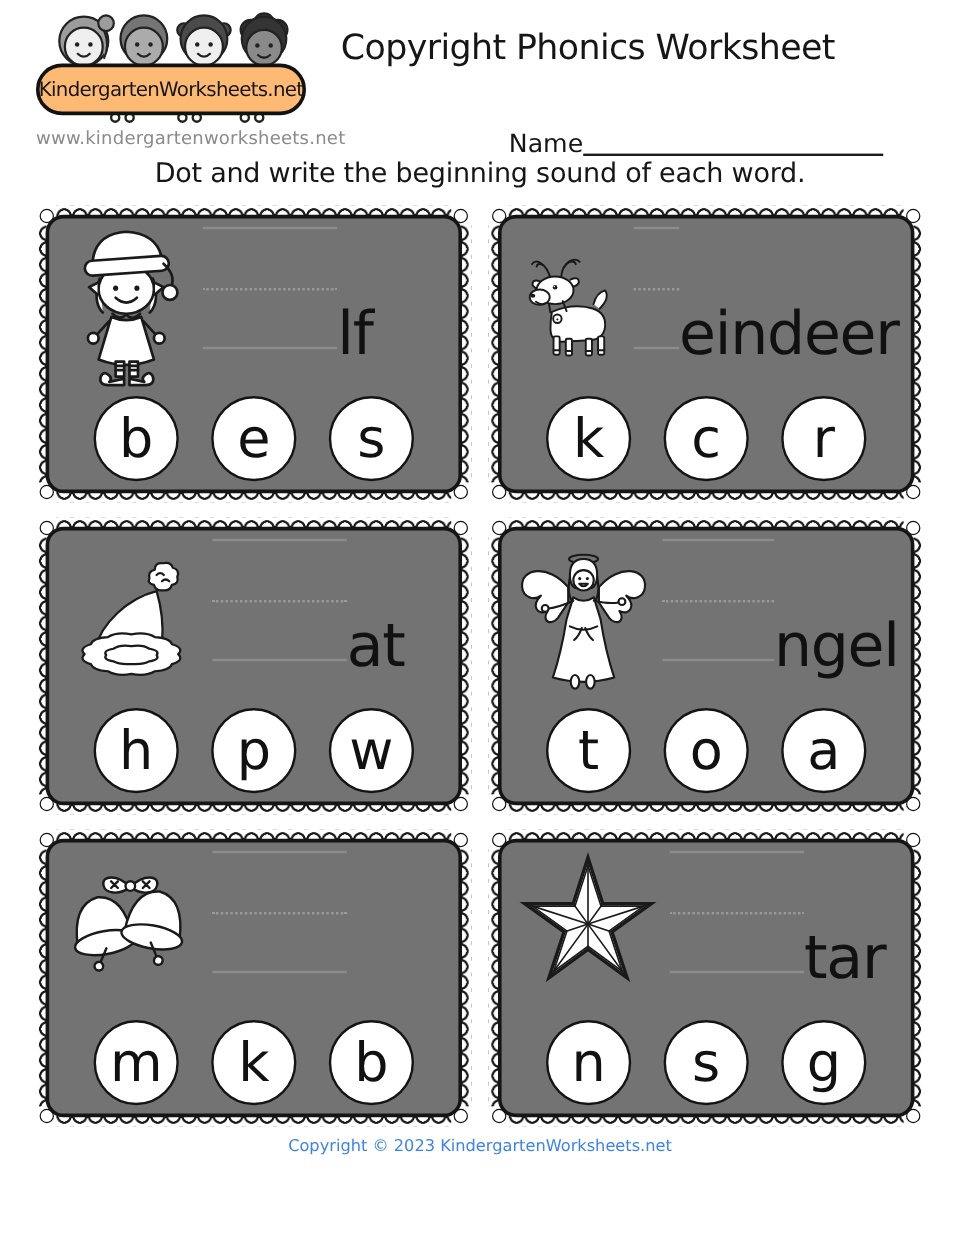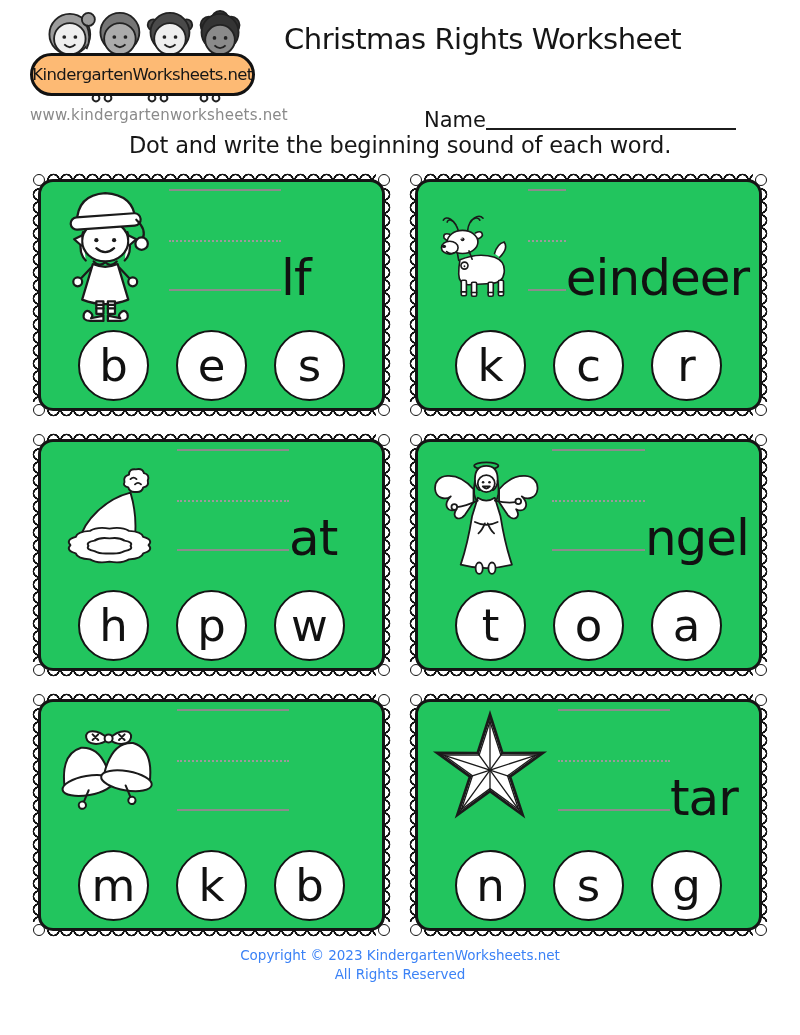--- a/index.html
+++ b/index.html
@@ -21,21 +21,21 @@
   .header-right { flex:1; padding-top:16px; }
   .title { font-size:29px; font-weight:400; padding-left:10px; letter-spacing:-0.5px; }
   .name-row { margin-top:52px; padding-left:150px; font-size:21px; display:flex; align-items:flex-start; }
   .name-line { display:inline-block; width:250px; border-bottom:2px solid #1c1c1c; height:1.05em; }
 
   .instruction { text-align:center; font-size:22.5px; letter-spacing:-0.2px; }
 
   
   .grid { display:grid; grid-template-columns:repeat(2,363px); gap:12px 14px; justify-content:center; margin-top:13px; }
   .card { position:relative; width:363px; height:248px; padding:8px; }
-  .card-inner { position:relative; z-index:1; width:100%; height:100%; background:#22c55e;
+  .card-inner { position:relative; z-index:1; width:100%; height:100%; background:#737373;
                 border:3px solid #151515; border-radius:15px; padding:0 10px; }
 
   
   .sc { position:absolute; z-index:0; }
   .sc.t { top:0; left:17px; right:17px; height:9px;
     background:radial-gradient(circle 6.5px at 6.5px 9px, #fff 4.5px, #131313 4.7px 6.2px, rgba(0,0,0,0) 6.6px);
     background-size:13px 9px; background-repeat:repeat-x; }
   .sc.b { bottom:0; left:17px; right:17px; height:9px;
     background:radial-gradient(circle 6.5px at 6.5px 0px, #fff 4.5px, #131313 4.7px 6.2px, rgba(0,0,0,0) 6.6px);
     background-size:13px 9px; background-repeat:repeat-x; }
@@ -135,21 +135,21 @@
             <circle cx="64" cy="4" r="3.4"></circle>
           <circle cx="108" cy="4" r="3.4"></circle>
             <circle cx="120" cy="4" r="3.4"></circle>
           <circle cx="160" cy="4" r="3.4"></circle>
             <circle cx="172" cy="4" r="3.4"></circle>
         </g>
       </svg>
       <div class="logo-url">www.kindergartenworksheets.net</div>
     </div>
     <div class="header-right">
-      <h1 class="title">Christmas Rights Worksheet</h1>
+      <h1 class="title">Copyright Phonics Worksheet</h1>
       <div class="name-row">
         <span>Name</span>
           <span class="name-line"></span>
       </div>
     </div>
   </div>
 
   <p class="instruction">Dot and write the beginning sound of each word.</p>
 
   <div class="grid">
@@ -418,16 +418,15 @@
           <div class="choice">s</div>
           <div class="choice">g</div>
         </div>
       </div>
     </section>
 
   </div>
 
   <div class="footer">
     <div>Copyright © 2023 KindergartenWorksheets.net</div>
-    <div>All Rights Reserved</div>
   </div>
 
 </div>
 
 </body></html>

